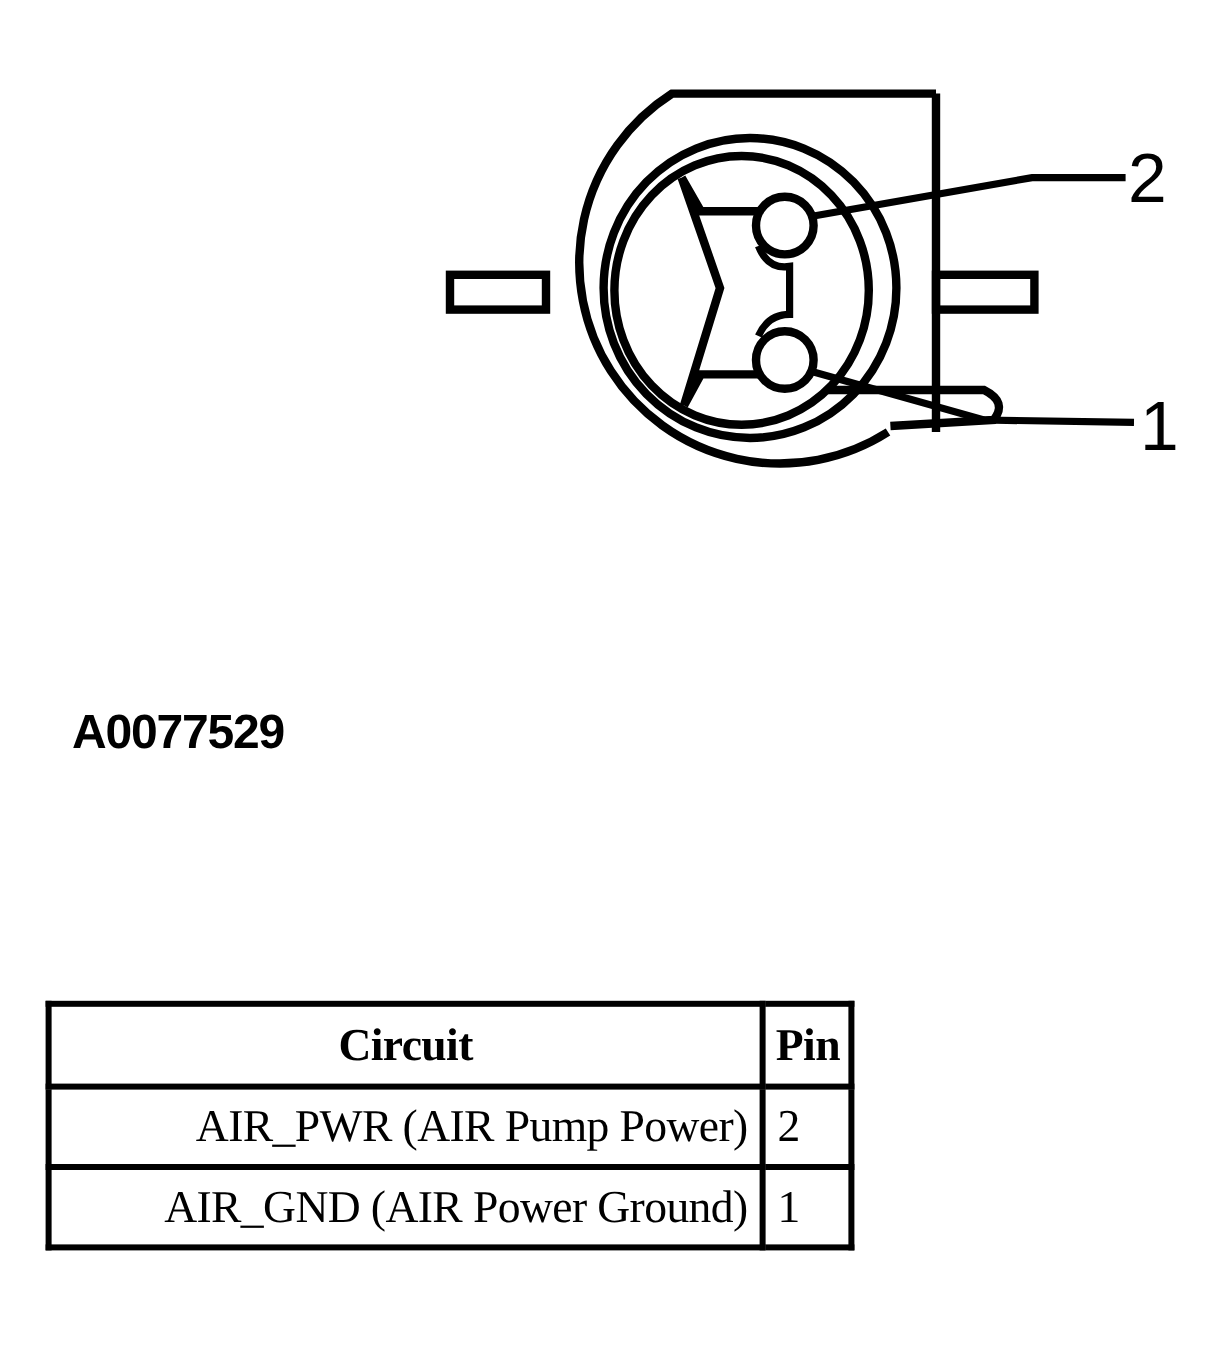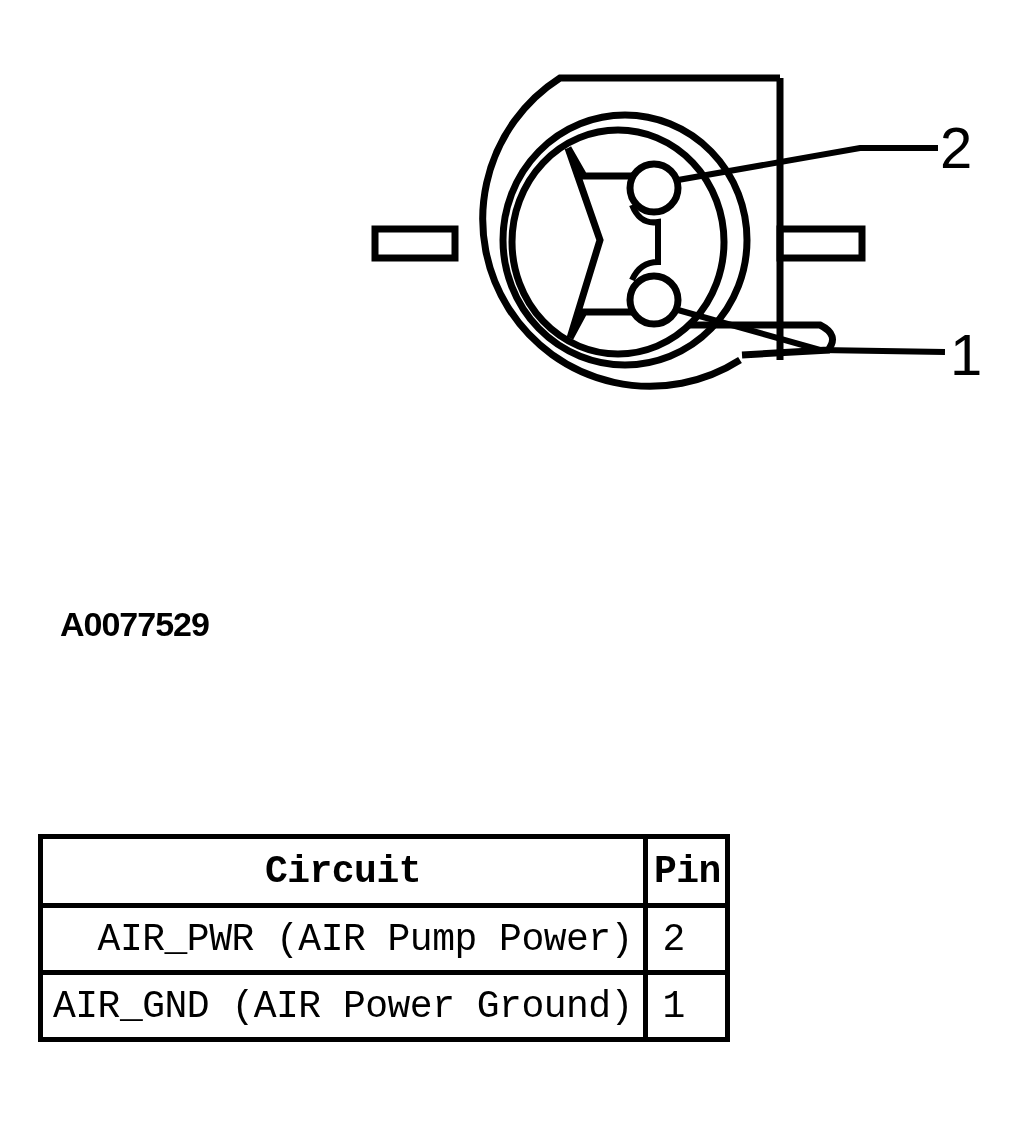--- a/index.html
+++ b/index.html
@@ -23,36 +23,36 @@
       height: 520px;
     }
     .pin-callout-label {
       font-family: "Liberation Sans", sans-serif;
       font-size: 58px;
       fill: #000000;
     }
     .figure-id {
       position: absolute;
       left: 60px;
-      top: 605px;
-      font-size: 34px;
+      top: 588px;
+      font-size: 40px;
       font-weight: bold;
       letter-spacing: -1px;
       font-family: "Liberation Sans", sans-serif;
     }
     .pinout-table {
       position: absolute;
       left: 38px;
       top: 834px;
       border-collapse: collapse;
       border: 5px solid #000;
     }
     .pinout-table th, .pinout-table td {
       border: 5px solid #000;
-      font-family: Liberation Mono, monospace;
+      font-family: Liberation Serif, serif;
       font-size: 38px;
       height: 62px;
       padding: 0 10px;
       white-space: nowrap;
       letter-spacing: -0.5px;
     }
     .pinout-table th {
       font-weight: bold;
       text-align: center;
       height: 64px;

